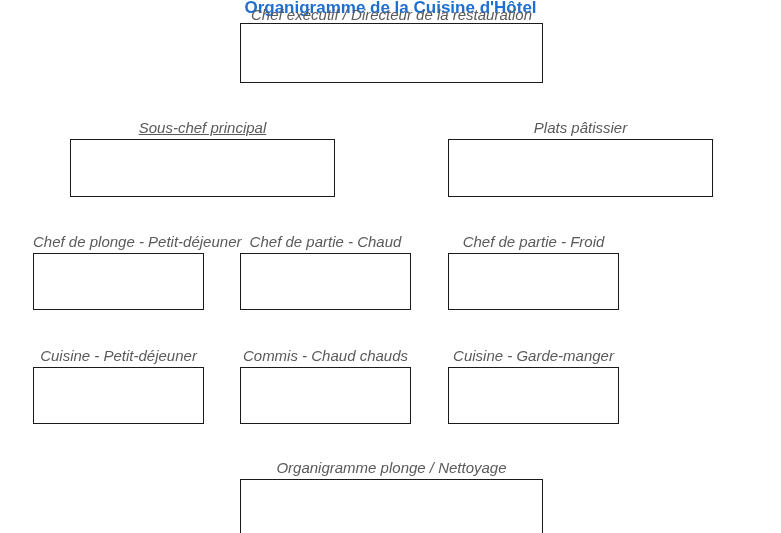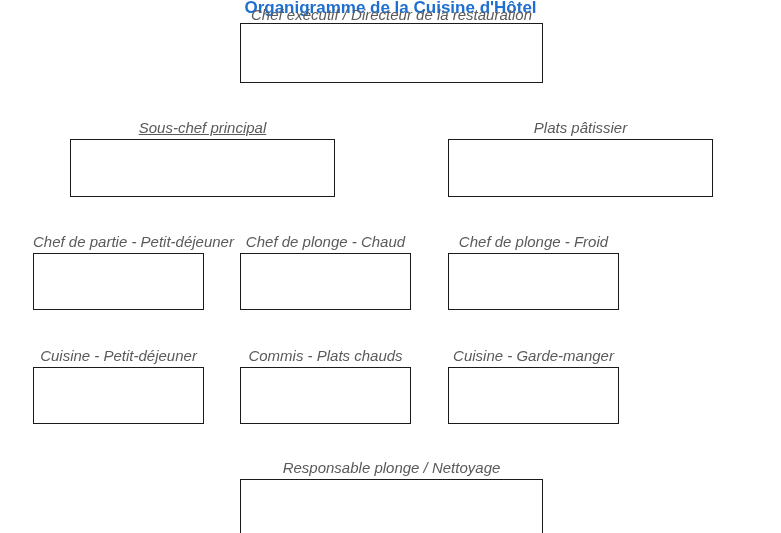--- a/index.html
+++ b/index.html
@@ -98,61 +98,61 @@
   </div>
 
   <div class="node" style="left:448px; top:121px; width:265px;">
     <div class="node-label" style="top:0px;">Plats pâtissier</div>
     <div class="node-box" style="top:18px; width:265px; height:58px;">
       <div class="node-box-inner"></div>
     </div>
   </div>
 
   <div class="node" style="left:33px; top:235px; width:171px;">
-    <div class="node-label" style="top:0px;">Chef de partie - Petit-déjeuner</div>
+    <div class="node-label" style="top:0px;">Chef de plonge - Petit-déjeuner</div>
     <div class="node-box" style="top:18px; width:171px; height:57px;">
       <div class="node-box-inner"></div>
     </div>
   </div>
 
   <div class="node" style="left:240px; top:235px; width:171px;">
-    <div class="node-label" style="top:0px;">Chef de plonge - Chaud</div>
+    <div class="node-label" style="top:0px;">Chef de partie - Chaud</div>
     <div class="node-box" style="top:18px; width:171px; height:57px;">
       <div class="node-box-inner"></div>
     </div>
   </div>
 
   <div class="node" style="left:448px; top:235px; width:171px;">
-    <div class="node-label" style="top:0px;">Chef de plonge - Froid</div>
+    <div class="node-label" style="top:0px;">Chef de partie - Froid</div>
     <div class="node-box" style="top:18px; width:171px; height:57px;">
       <div class="node-box-inner"></div>
     </div>
   </div>
 
   <div class="node" style="left:33px; top:349px; width:171px;">
     <div class="node-label" style="top:0px;">Cuisine - Petit-déjeuner</div>
     <div class="node-box" style="top:18px; width:171px; height:57px;">
       <div class="node-box-inner"></div>
     </div>
   </div>
 
   <div class="node" style="left:240px; top:349px; width:171px;">
-    <div class="node-label" style="top:0px;">Commis - Plats chauds</div>
+    <div class="node-label" style="top:0px;">Commis - Chaud chauds</div>
     <div class="node-box" style="top:18px; width:171px; height:57px;">
       <div class="node-box-inner"></div>
     </div>
   </div>
 
   <div class="node" style="left:448px; top:349px; width:171px;">
     <div class="node-label" style="top:0px;">Cuisine - Garde-manger</div>
     <div class="node-box" style="top:18px; width:171px; height:57px;">
       <div class="node-box-inner"></div>
     </div>
   </div>
 
   <div class="node" style="left:240px; top:461px; width:303px;">
-    <div class="node-label" style="top:0px;">Responsable plonge / Nettoyage</div>
+    <div class="node-label" style="top:0px;">Organigramme plonge / Nettoyage</div>
     <div class="node-box" style="top:18px; width:303px; height:58px;">
       <div class="node-box-inner"></div>
     </div>
   </div>
 
 </div>
 
 </body></html>

